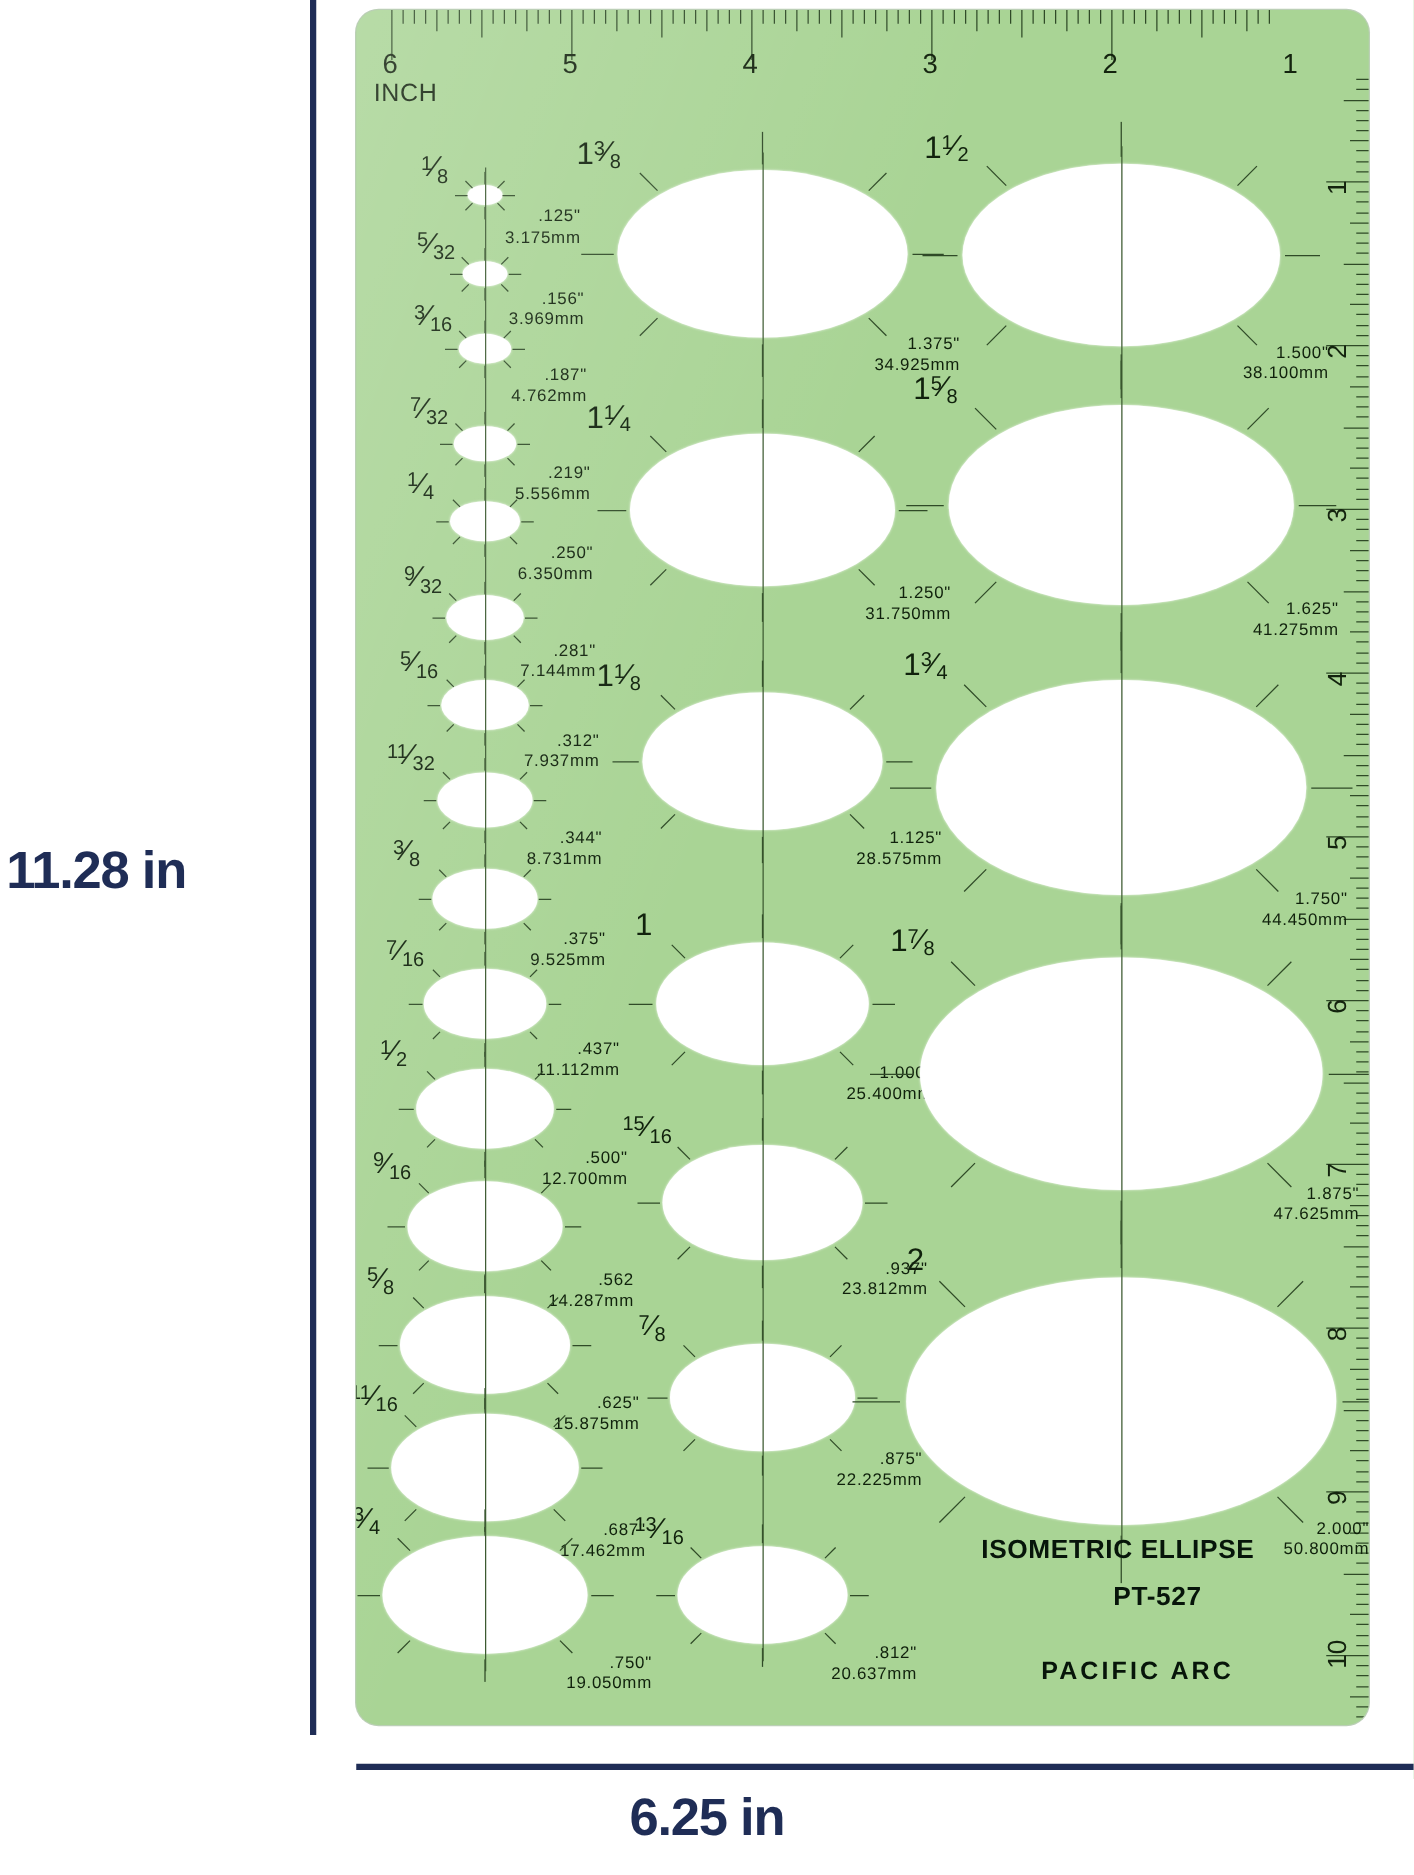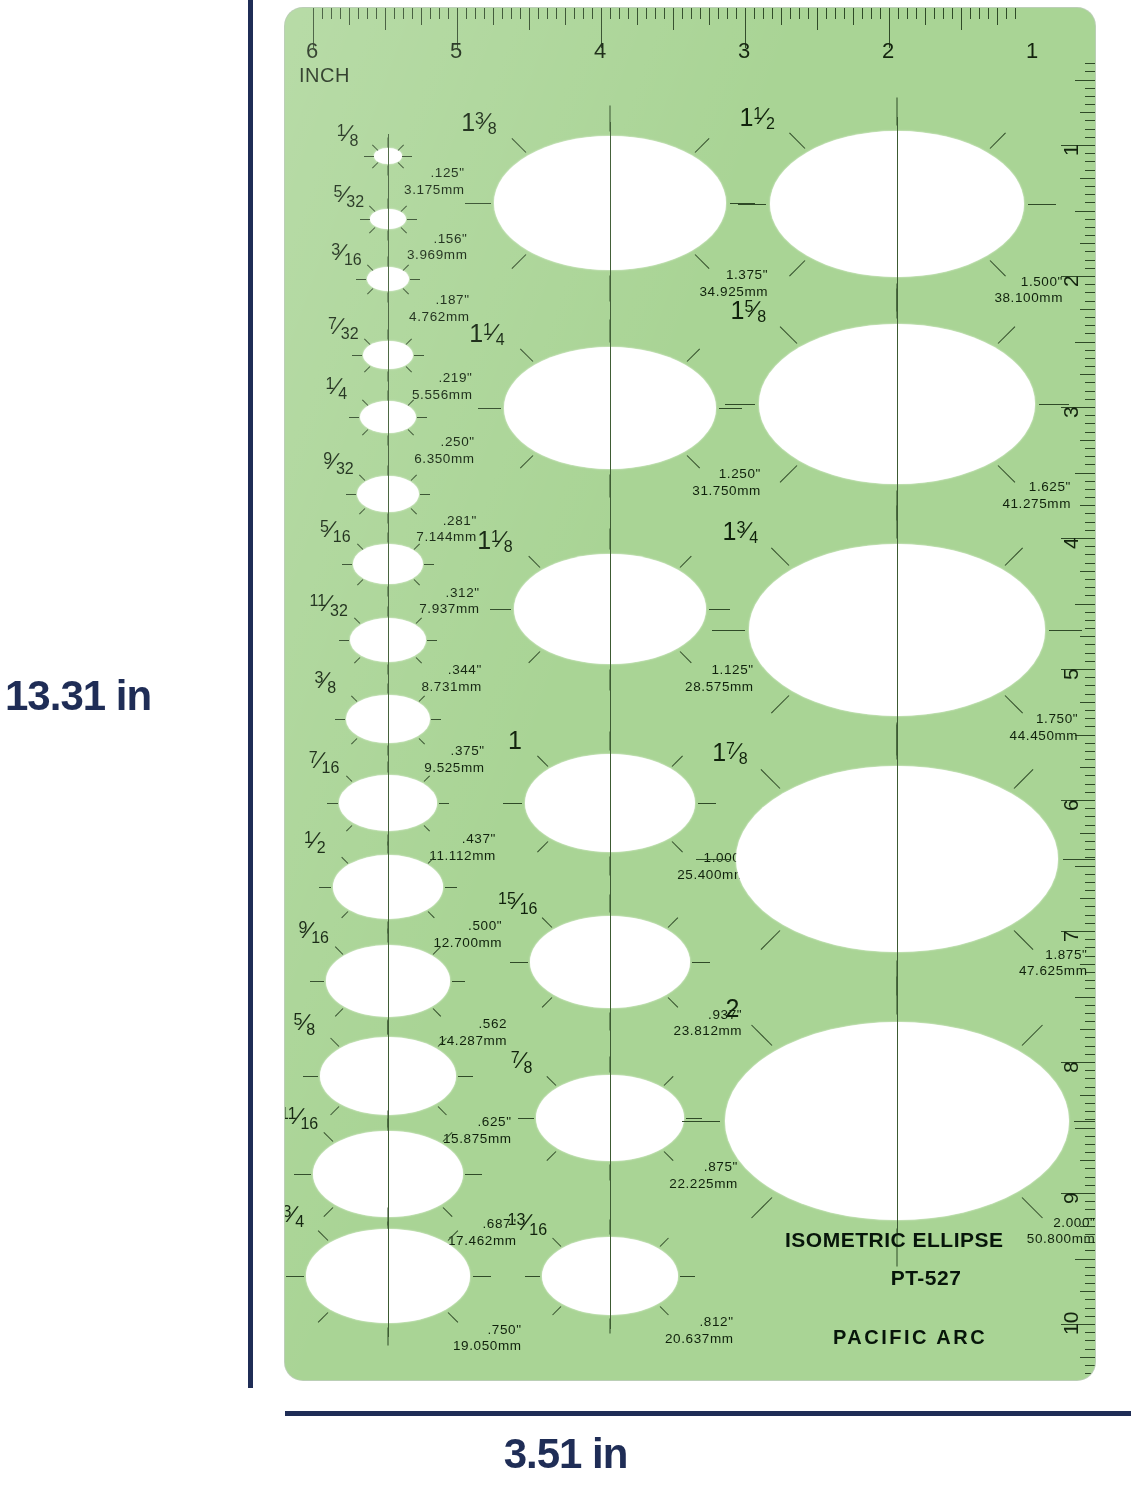--- a/index.html
+++ b/index.html
@@ -83,22 +83,22 @@
   #brand{position:absolute;left:500px;top:1220px;width:300px;color:#07150a;}
   #brand .b1{font-size:21px;font-weight:bold;letter-spacing:.5px;}
   #brand .b2{font-size:21px;font-weight:bold;letter-spacing:.5px;text-align:center;margin-top:14px;padding-right:18px;}
   #brand .b3{font-size:20px;font-weight:bold;letter-spacing:2.5px;margin-top:36px;padding-left:48px;}
 </style>
 </head>
 <body>
 
 <div id="dim-line-v"></div>
 <div id="dim-line-h"></div>
-<div id="dim-height-label">13.31 in</div>
-<div id="dim-width-label">3.51 in</div>
+<div id="dim-height-label">11.28 in</div>
+<div id="dim-width-label">6.25 in</div>
 
 <div id="template">
 
   <div class="ruler-top" id="ruler-top">
       <div class="tick" style="left: 28px; top: 0px; width: 1px; height: 40px;"></div>
       <div class="tick" style="left: 37px; top: 0px; width: 1px; height: 11px;"></div>
       <div class="tick" style="left: 46px; top: 0px; width: 1px; height: 11px;"></div>
       <div class="tick" style="left: 55px; top: 0px; width: 1px; height: 11px;"></div>
       <div class="tick" style="left: 64px; top: 0px; width: 1px; height: 17px;"></div>
       <div class="tick" style="left: 73px; top: 0px; width: 1px; height: 11px;"></div>

